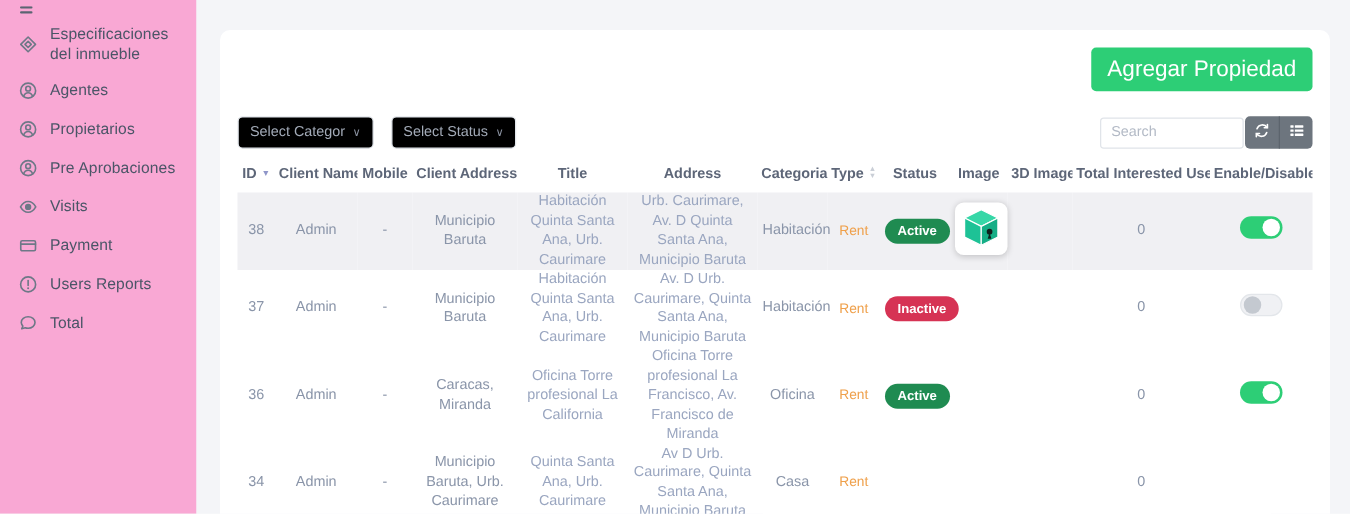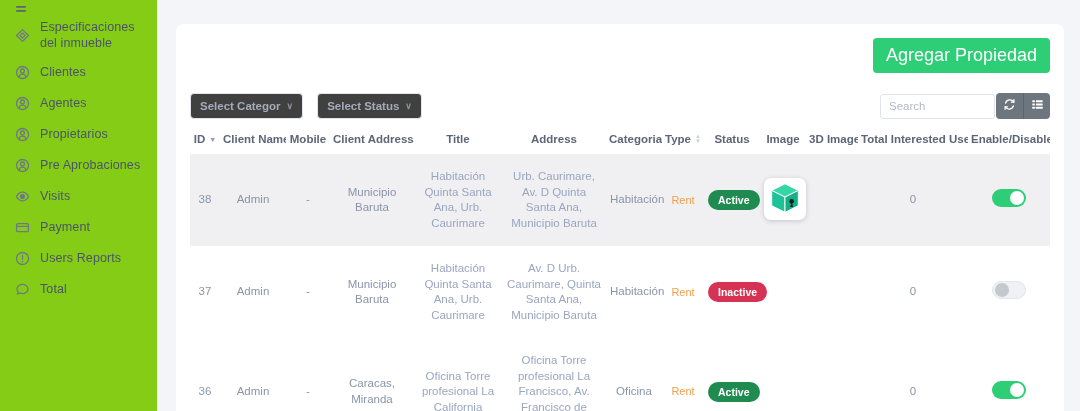--- a/index.html
+++ b/index.html
@@ -1,20 +1,20 @@
 <!DOCTYPE html>
 <html><head>
 <meta charset="utf-8">
 <style>
   * { box-sizing: border-box; margin: 0; padding: 0; }
   html,body { width:1080px; height:411px; overflow:hidden; }
   body { background:#f4f5f8; font-family:"Liberation Sans", sans-serif; position:relative; }
 
   
-  .sidebar { position:absolute; left:0; top:0; width:157px; height:411px; background:#84cc16; z-index:2; }
+  .sidebar { position:absolute; left:0; top:0; width:157px; height:411px; background:#f9a8d4; z-index:2; }
   .partial-icon { position:absolute; top:0; left:15px; color:#5b6472; }
   .side-list { padding-top:20px; }
   .side-item { display:flex; align-items:center; gap:10px; min-height:19px;
                margin:0 15px 12px 2px; padding-left:13px; cursor:pointer; }
   .side-icon { width:15px; height:15px; flex:0 0 15px; color:#6e7887; display:flex; align-items:center; }
   .side-icon svg { width:15px; height:15px; }
   .side-label { font-size:12.5px; color:#4b5567; line-height:1.25; letter-spacing:.1px; }
   .side-item.active { background:#2dce76; border-radius:14px; min-height:28px;
                       margin-top:-4px; margin-bottom:8px; box-shadow:0 2px 6px rgba(45,206,118,.35); }
   .side-item.active .side-label { color:#ffffff; }
@@ -25,41 +25,41 @@
   .card { position:absolute; left:19px; right:16px; top:24px; bottom:-40px;
           background:#ffffff; border-radius:8px; padding:14px 14px 0 14px; }
 
   .card-top { display:flex; justify-content:flex-end; }
   .btn-add { background:#2dce76; color:#fff; border:none; border-radius:4px;
              font-size:18px; font-family:inherit; padding:7px 13px; cursor:pointer; }
 
   .filter-row { display:flex; justify-content:space-between; align-items:center; margin-top:20px; }
   .filters-left { display:flex; gap:14px; }
   .select { display:flex; align-items:center; justify-content:space-between; gap:6px;
-            border:1px solid #e2e6eb; border-radius:4px; background:#404040;
-            font-size:11.5px; color:#a3abb8; padding:6px 9px; min-width:92px; cursor:pointer;font-weight:bold; }
+            border:1px solid #e2e6eb; border-radius:4px; background:#000000;
+            font-size:11.5px; color:#a3abb8; padding:6px 9px; min-width:92px; cursor:pointer; }
   .select .caret { font-size:9px; color:#8b93a2; }
   .filters-right { display:flex; align-items:center; gap:1px; }
   .search { width:115px; height:25px; border:1px solid #e0e4e9; border-radius:3px;
             font-size:11.5px; font-family:inherit; color:#5d6678; padding:0 8px; outline:none; }
   .search::placeholder { color:#b3bac6; }
   .btn-group { display:flex; background:#6d757e; border-radius:4px; overflow:hidden; height:26px; }
   .grp-btn { width:27px; border:none; background:transparent; color:#fff; cursor:pointer;
              display:flex; align-items:center; justify-content:center; padding:0; }
   .grp-btn + .grp-btn { border-left:1px solid #5c646d; }
   .grp-btn svg { width:13px; height:13px; }
 
   
   table { width:100%; border-collapse:collapse; table-layout:fixed; margin-top:5px; }
   th { font-size:11.5px; font-weight:bold; color:#5d6678; padding:9px 3px; text-align:center;
        white-space:nowrap; overflow:hidden; }
   th .h-wrap { display:inline-flex; align-items:center; gap:4px; }
   .sort-desc { color:#8f96c9; font-size:7px; }
   .sort-both { display:inline-flex; flex-direction:column; color:#c9ced6; font-size:6px; line-height:5px; }
-  td { font-size:11.5px; color:#8a95a9; padding:15px 4px; text-align:center; vertical-align:middle; line-height:1.35; }
+  td { font-size:11.5px; color:#8a95a9; padding:0 4px; text-align:center; vertical-align:middle; line-height:1.35; }
   tr.highlight td { background:#f0f0f3; }
   td.c-light { color:#9aa6c0; }
   td.c-type { color:#efa04b; font-size:11px; }
   .badge { display:inline-block; color:#fff; font-size:10.5px; font-weight:bold;
            padding:3px 10px; border-radius:10px; }
   .badge.active { background:#1f8b51; }
   .badge.inactive { background:#d63354; }
   .toggle { display:inline-block; position:relative; width:34px; height:18px; border-radius:9px; cursor:pointer; }
   .toggle.on { background:#2dce76; }
   .toggle.on .knob { position:absolute; right:2px; top:2px; width:14px; height:14px; border-radius:50%; background:#fff; }
@@ -84,30 +84,20 @@
           <svg viewBox="0 0 15 15" fill="none" stroke="currentColor" stroke-width="1.3" stroke-linecap="round" stroke-linejoin="round">
             <path d="M7.5 1.6 13.4 7.5 7.5 13.4 1.6 7.5Z"></path>
             <path d="M7.5 5 10 7.5 7.5 10 5 7.5Z"></path>
           </svg>
         </span>
     <span class="side-label">Especificaciones del inmueble</span>
   </div>
 
 
 
-  <div class="side-item">
-    <span class="side-icon">
-          <svg viewBox="0 0 15 15" fill="none" stroke="currentColor" stroke-width="1.3" stroke-linecap="round" stroke-linejoin="round">
-            <circle cx="7.5" cy="7.5" r="6"></circle>
-            <circle cx="7.5" cy="5.9" r="1.9"></circle>
-            <path d="M3.9 12.1c.7-1.9 2-2.9 3.6-2.9s2.9 1 3.6 2.9"></path>
-          </svg>
-        </span>
-    <span class="side-label">Clientes</span>
-  </div>
 
   <div class="side-item">
     <span class="side-icon">
           <svg viewBox="0 0 15 15" fill="none" stroke="currentColor" stroke-width="1.3" stroke-linecap="round" stroke-linejoin="round">
             <circle cx="7.5" cy="7.5" r="6"></circle>
             <circle cx="7.5" cy="5.9" r="1.9"></circle>
             <path d="M3.9 12.1c.7-1.9 2-2.9 3.6-2.9s2.9 1 3.6 2.9"></path>
           </svg>
         </span>
     <span class="side-label">Agentes</span>

